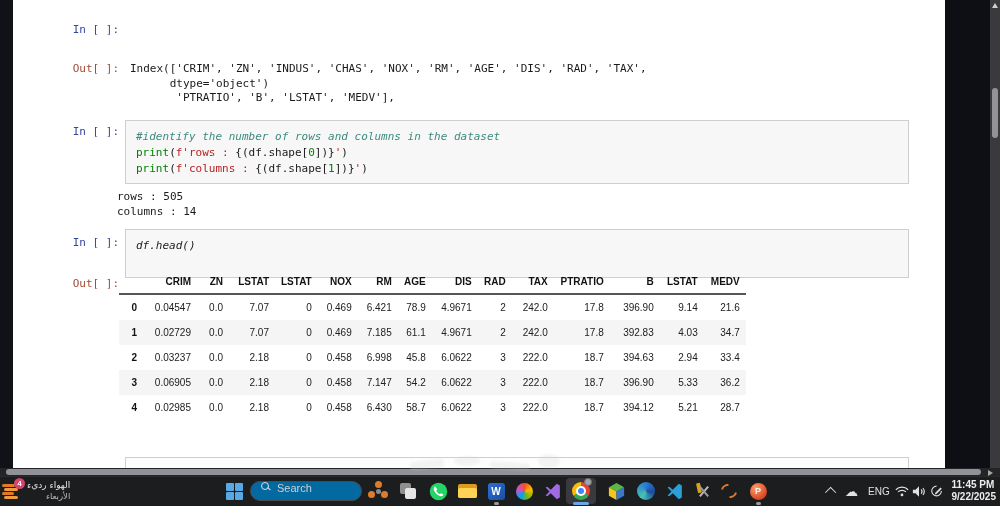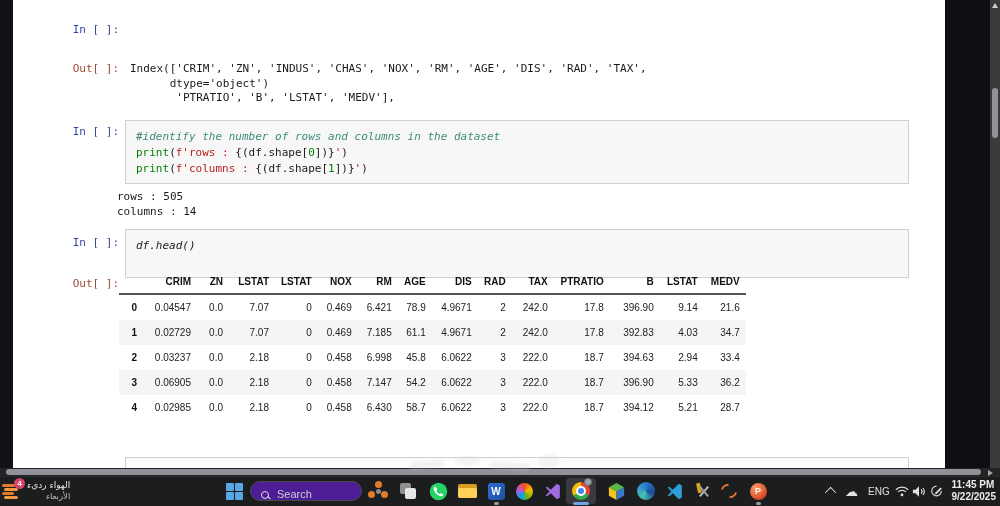--- a/index.html
+++ b/index.html
@@ -42,22 +42,22 @@
   .wicon{position:relative;width:20px;height:20px;}
   .wbar{position:absolute;height:3px;border-radius:2px;background:#e07a24;}
   .wbadge{position:absolute;left:12px;top:-3px;width:11px;height:11px;border-radius:50%;background:#d6456b;
           color:#fff;font-size:7.5px;line-height:11px;text-align:center;font-weight:bold;}
   .wtext{direction:rtl;text-align:right;font-family:"DejaVu Sans",sans-serif;color:#e4e4e4;font-size:9px;line-height:11px;}
   .wtext .l2{color:#bdbdbd;font-size:8.5px;}
   .tb-icon{position:absolute;top:479px;width:24px;height:24px;display:flex;align-items:center;justify-content:center;}
   .rundot{position:absolute;top:502px;width:5px;height:3px;border-radius:2px;background:#9a9a9a;}
   .start-grid{display:grid;grid-template-columns:8px 8px;grid-template-rows:8px 8px;gap:1px;}
   .start-grid div{background:#57a8e4;border-radius:1px;}
-  .searchpill{position:absolute;left:250px;top:481px;width:112px;height:20px;border-radius:11px;background:#4c1d95;
-              border:1px solid #4a4a4d;box-sizing:border-box;display:flex;align-items:flex-end;gap:7px;padding-left:10px;}
+  .searchpill{position:absolute;left:250px;top:481px;width:112px;height:20px;border-radius:11px;background:#0369a1;
+              border:1px solid #4a4a4d;box-sizing:border-box;display:flex;align-items:flex-start;gap:7px;padding-left:10px;}
   .mag{position:relative;width:9px;height:9px;}
   .mag::before{content:"";position:absolute;left:0;top:0;width:6px;height:6px;border:1.4px solid #e0e0e0;border-radius:50%;}
   .mag::after{content:"";position:absolute;left:6px;top:6px;width:3.5px;height:1.4px;background:#e0e0e0;transform:rotate(45deg);}
   .searchlabel{color:#cfcfcf;font-size:11px;}
   .chromebox{position:absolute;left:566px;top:478px;width:30px;height:26px;background:#3a3a3e;border-radius:4px;}
   .chromeline{position:absolute;left:573px;top:502px;width:16px;height:3px;border-radius:2px;background:#6aa7e8;}
   .chrome{position:relative;width:18px;height:18px;border-radius:50%;
           background:conic-gradient(#ea4335 0 33%,#34a853 33% 66%,#fbbc05 66% 100%);}
   .chrome::before{content:"";position:absolute;left:4px;top:4px;width:10px;height:10px;border-radius:50%;background:#fff;}
   .chrome::after{content:"";position:absolute;left:6px;top:6px;width:6px;height:6px;border-radius:50%;background:#4285f4;}

